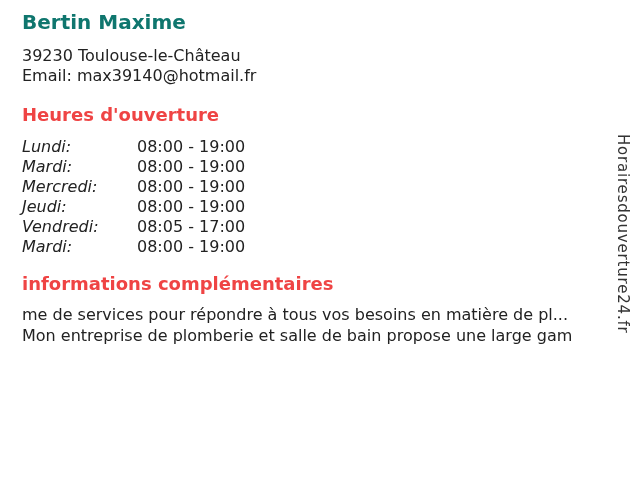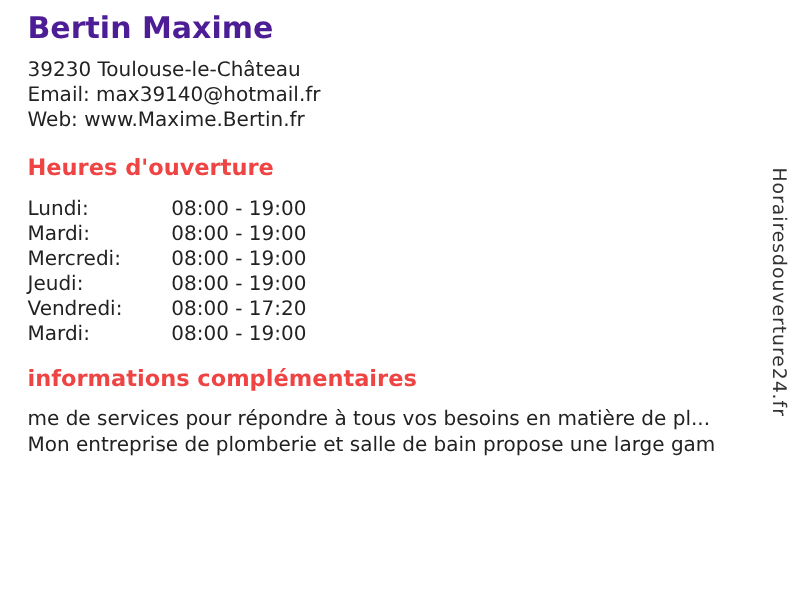--- a/index.html
+++ b/index.html
@@ -10,24 +10,24 @@
     color: #222222;
     overflow: hidden;
     position: relative;
   }
   .page {
     position: relative;
     width: 640px; height: 480px;
     padding: 10px 0 0 22px;
   }
   .page-title {
-    font-size: 24px;
+    font-size: 20px;
     line-height: 24px;
     font-weight: bold;
-    color: #4c1d95;
+    color: #0f766e;
     white-space: nowrap;
   }
   .contact-block {
     margin-top: 12px;
     font-size: 16px;
     line-height: 20px;
   }
   .contact-line { white-space: nowrap; }
   .section-title {
     margin-top: 18px;
@@ -39,20 +39,21 @@
   }
   .hours-table {
     margin-top: 11px;
     font-size: 16px;
     line-height: 20px;
   }
   .hours-row { white-space: nowrap; }
   .hours-day {
     display: inline-block;
     width: 115px;
+    font-style: italic;
   }
   .info-title { margin-top: 16px; }
   .info-text {
     margin-top: 9px;
     font-size: 16px;
     line-height: 21px;
   }
   .info-line { white-space: nowrap; }
   .branding-vertical {
     position: absolute;
@@ -68,40 +69,39 @@
 </head>
 <body>
 
 <div class="page">
 
   <h1 class="page-title">Bertin Maxime</h1>
 
   <div class="contact-block">
     <div class="contact-line">39230 Toulouse-le-Château</div>
     <div class="contact-line"><span>Email:</span> <span>max39140@hotmail.fr</span></div>
-    <div class="contact-line"><span>Web:</span> <span>www.Maxime.Bertin.fr</span></div>
   </div>
 
   <h2 class="section-title">Heures d'ouverture</h2>
 
   <div class="hours-table">
     <div class="hours-row">
       <span class="hours-day">Lundi:</span><span class="hours-time">08:00 - 19:00</span>
     </div>
     <div class="hours-row">
       <span class="hours-day">Mardi:</span><span class="hours-time">08:00 - 19:00</span>
     </div>
     <div class="hours-row">
       <span class="hours-day">Mercredi:</span><span class="hours-time">08:00 - 19:00</span>
     </div>
     <div class="hours-row">
       <span class="hours-day">Jeudi:</span><span class="hours-time">08:00 - 19:00</span>
     </div>
     <div class="hours-row">
-      <span class="hours-day">Vendredi:</span><span class="hours-time">08:00 - 17:20</span>
+      <span class="hours-day">Vendredi:</span><span class="hours-time">08:05 - 17:00</span>
     </div>
     <div class="hours-row">
       <span class="hours-day">Mardi:</span><span class="hours-time">08:00 - 19:00</span>
     </div>
   </div>
 
   <h2 class="section-title info-title">informations complémentaires</h2>
 
   <div class="info-text">
     <div class="info-line">me de services pour répondre à tous vos besoins en matière de pl...</div>

